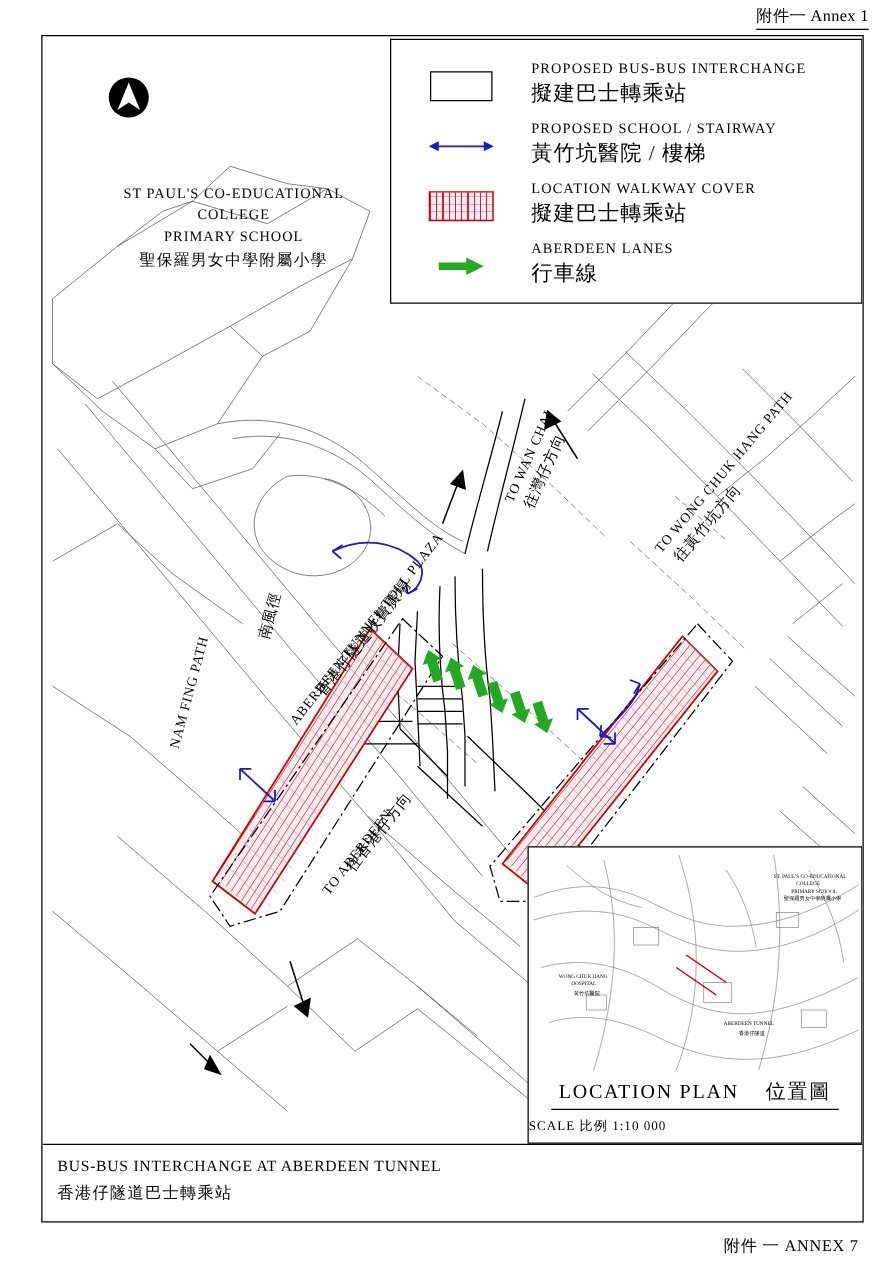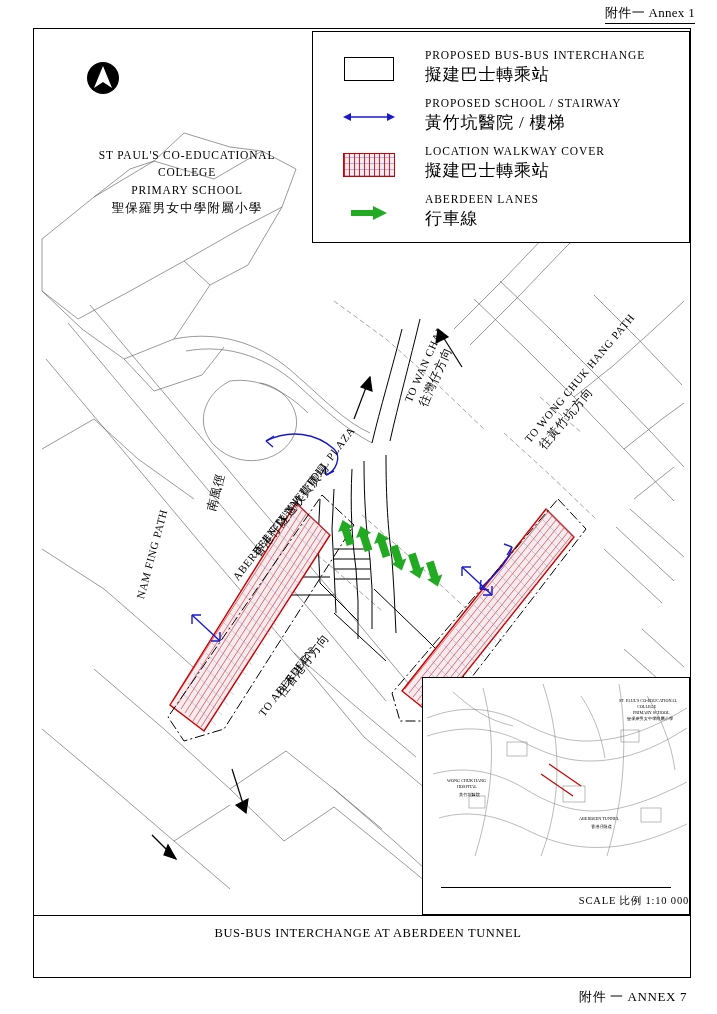--- a/index.html
+++ b/index.html
@@ -67,21 +67,20 @@
     width: 100%;
     height: 62px;
     border-top: 1.2px solid #000;
     box-sizing: border-box;
     padding: 10px 0 0 12px;
   }
   .titleblock .t-en {
     font-size: 12.5px;
     letter-spacing: 0.6px;
     margin-bottom: 4px;
-    text-align: center;
   }
   .titleblock .t-zh {
     font-size: 13px;
     letter-spacing: 1px;
   }
   
   .legend {
     position: absolute;
     left: 278px;
     top: 2px;
@@ -167,21 +166,21 @@
     left: 18px;
     right: 18px;
     bottom: 26px;
     border-bottom: 1.4px solid #000;
   }
   .locplan .lp-scale {
     position: absolute;
     left: 0;
     bottom: 6px;
     width: 100%;
-    text-align: right;
+    text-align: left;
     font-size: 10.5px;
     letter-spacing: 0.8px;
   }
   
   .north {
     position: absolute;
     left: 52px;
     top: 32px;
     width: 34px;
     height: 34px;
@@ -558,26 +557,32 @@
               <text x="210" y="36">PRIMARY SCHOOL</text>
               <text x="204" y="42">聖保羅男女中學附屬小學</text>
               <text x="24" y="104">WONG CHUK HANG</text>
               <text x="34" y="110">HOSPITAL</text>
               <text x="36" y="118">黃竹坑醫院</text>
               <text x="156" y="142">ABERDEEN TUNNEL</text>
               <text x="168" y="150">香港仔隧道</text>
             </g>
           </svg>
         </div>
+        <div class="lp-title">
+          <span>LOCATION PLAN</span>
+          &nbsp;&nbsp;
+          <span>位置圖</span>
+        </div>
         <div class="lp-rule"></div>
         <div class="lp-scale">SCALE  比例  1:10 000</div>
       </div>
 
       <div class="titleblock">
         <div class="t-en">BUS-BUS INTERCHANGE AT ABERDEEN TUNNEL</div>
+        <div class="t-zh">香港仔隧道巴士轉乘站</div>
       </div>
 
     </div>
   </div>
 
   <div class="annex-bottom">附件 一  ANNEX 7</div>
 
 </div>
 
 </body></html>

